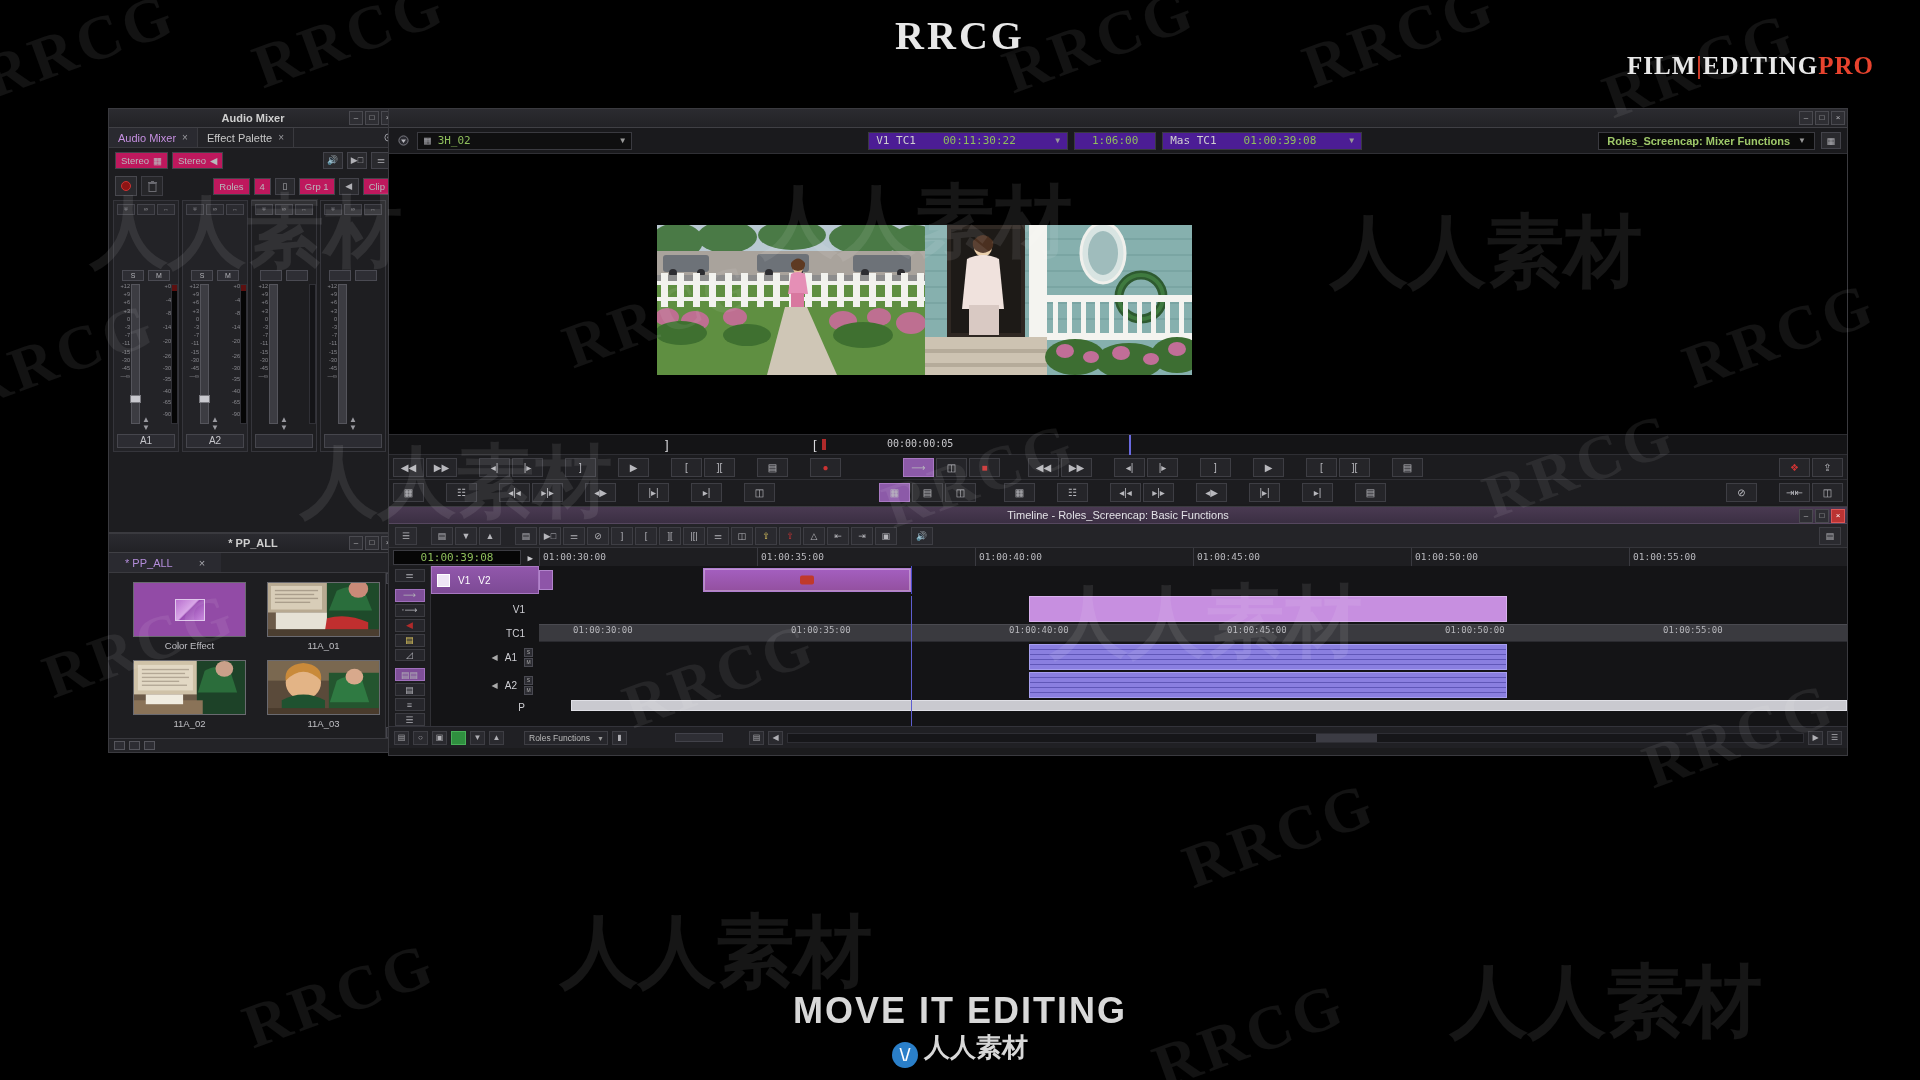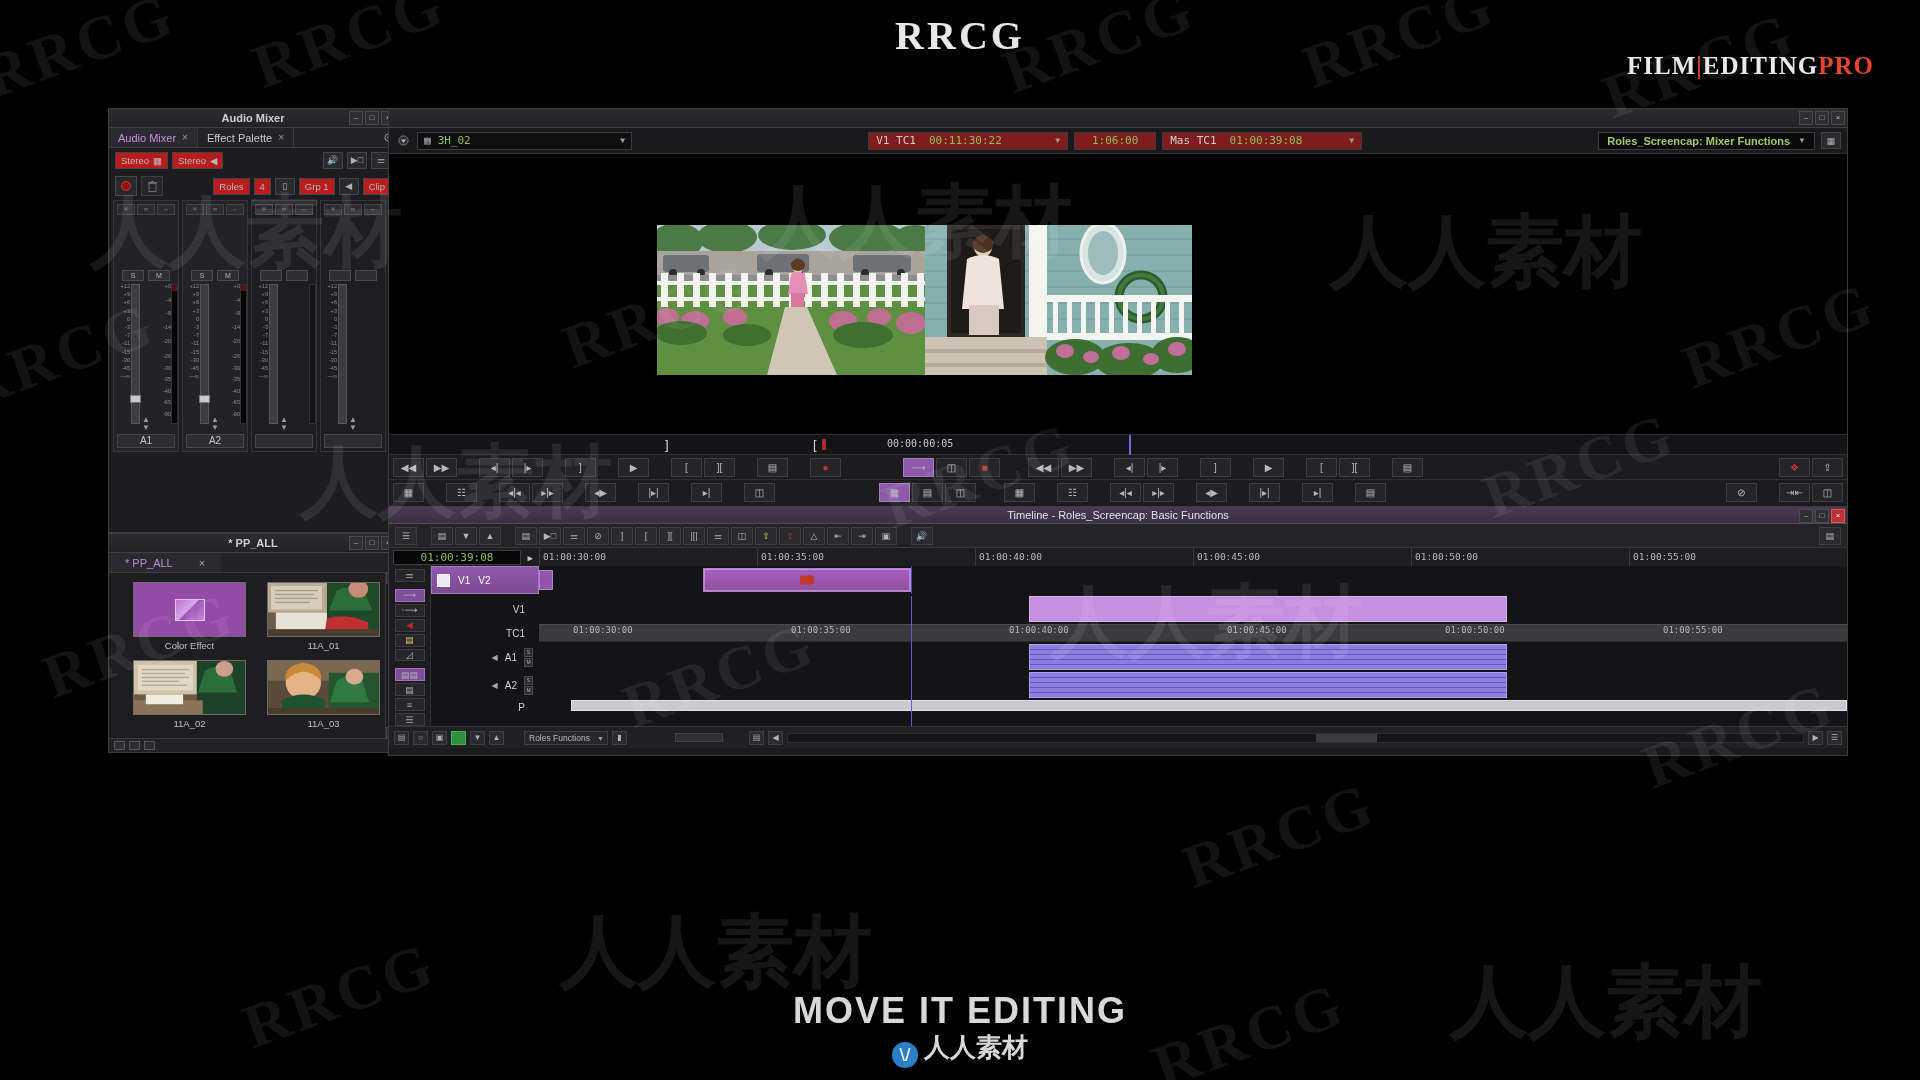--- a/index.html
+++ b/index.html
@@ -90,21 +90,21 @@
   .tab.active { background:#2a2a30; color:#c58fe0; }
   .tab .x { color:#9a9a9f; font-size:10px; }
 
   
   #audio-mixer { left:108px; top:108px; width:290px; height:425px; }
   .am-body { position:relative; height:calc(100% - 19px); background:#1d1d20; }
   .am-row1 {
     height:24px; display:flex; align-items:center; padding:3px 6px; gap:4px;
   }
   .seg {
-    background:#b91c1c; border:1px solid #43434a; height:17px;
+    background:#be185d; border:1px solid #43434a; height:17px;
     display:flex; align-items:center; gap:4px; padding:0 5px;
     font-size:9.5px; color:#b9b9bd;
   }
   .icon-btn {
     width:20px; height:17px; background:#2a2a2e; border:1px solid #43434a;
     display:flex; align-items:center; justify-content:center;
     font-size:9px; color:#b0b0b5;
   }
   .am-row2 { height:28px; display:flex; align-items:center; padding:2px 6px; gap:4px; }
   .rec-btn {
@@ -171,22 +171,22 @@
   .bin-scroll .arr { height:11px; background:#2b2b31; border:1px solid #45454c;
                      font-size:7px; color:#a0a0a6; text-align:center; line-height:9px; }
 
   
   #composer { left:388px; top:108px; width:1460px; height:410px; }
   .cmp-top {
     height:26px; background:#1a1a1d; display:flex; align-items:center; gap:6px; padding:0 6px;
     border-bottom:1px solid #303035;
   }
   .tc-field {
-    background:#7f1d1d; border:1px solid #3a3a40; height:18px;
-    display:flex; align-items:center; padding:0 7px; gap:13px;
+    background:#4c1d95; border:1px solid #3a3a40; height:18px;
+    display:flex; align-items:center; padding:0 7px; gap:27px;
     font-family:"DejaVu Sans Mono", monospace; font-size:11px; color:#8fbf5c;
   }
   .tc-field .lbl { color:#cfcfcf; }
   .tc-field .caret { color:#999; font-size:8px; }
   .clip-select {
     flex:0 0 215px; background:#0f0f10; border:1px solid #3a3a40; height:18px;
     display:flex; align-items:center; padding:0 6px;
     font-family:"DejaVu Sans Mono", monospace; font-size:11px; color:#8fbf5c;
     position:relative;
   }

